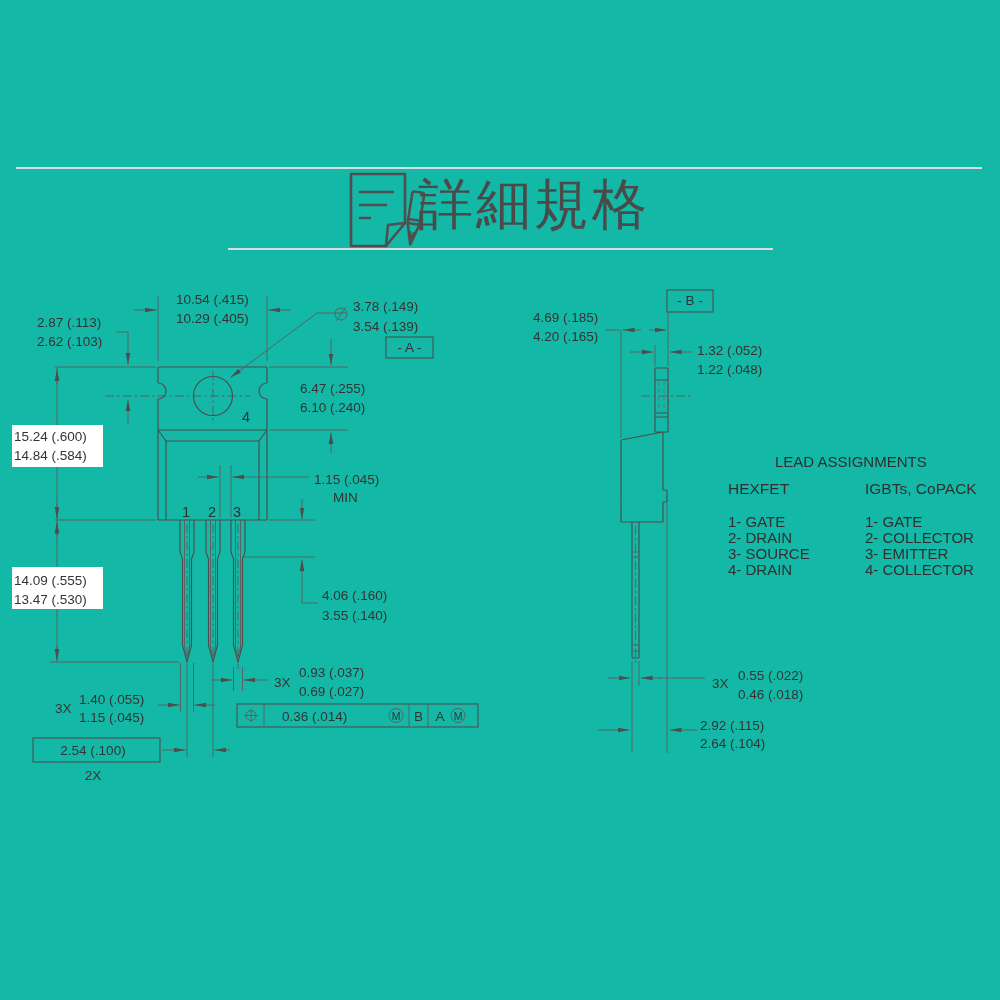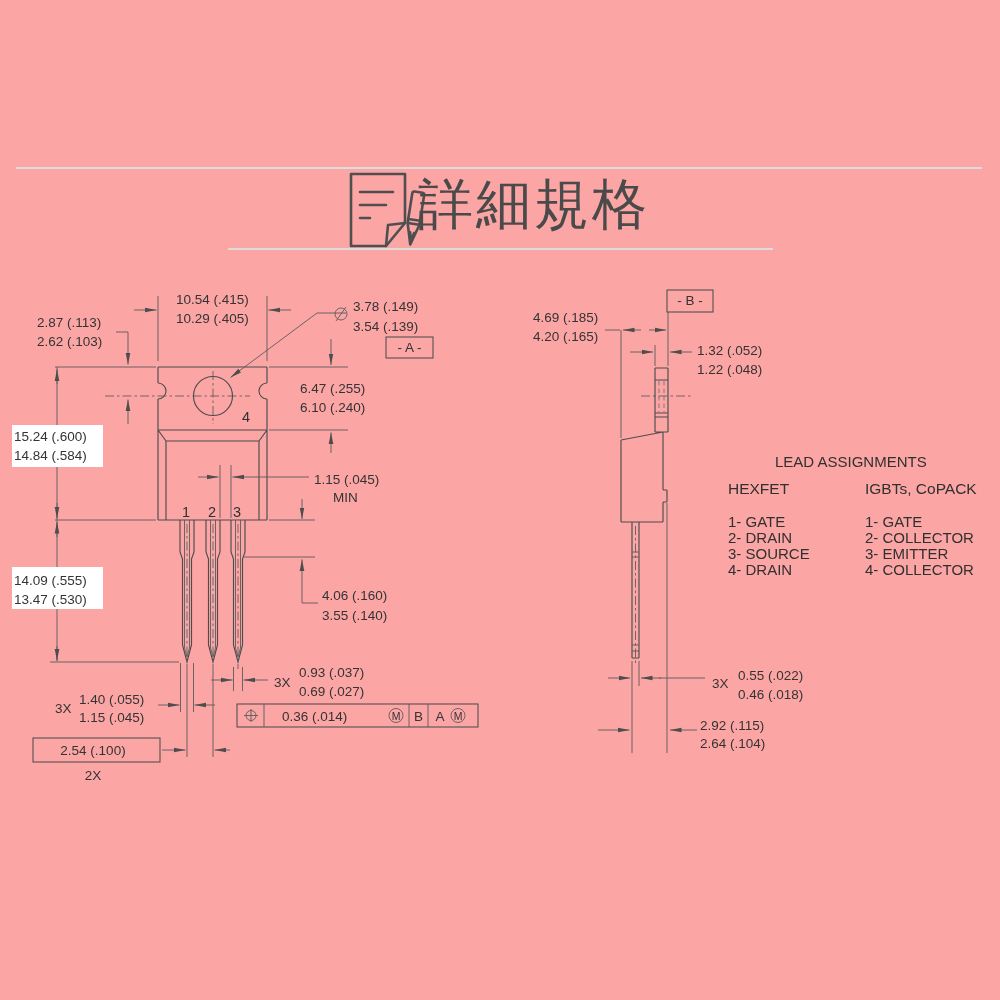--- a/index.html
+++ b/index.html
@@ -1,16 +1,16 @@
 <!DOCTYPE html>
 <html><head>
 <meta charset="utf-8">
 <style>
   html,body{margin:0;padding:0;background:#fff;}
-  #canvas{position:relative;width:1000px;height:1000px;background:#fca5a5;overflow:hidden;
+  #canvas{position:relative;width:1000px;height:1000px;background:#14b8a6;overflow:hidden;
           font-family:"Liberation Sans",sans-serif;}
   .band-line{position:absolute;height:2px;background:#dcdcdc;}
   #band-top{left:16px;top:167px;width:966px;}
   #band-bottom{left:228px;top:248px;width:545px;}
   #title-row{position:absolute;left:341px;top:171px;height:84px;display:flex;align-items:flex-start;}
   #title-text{position:absolute;left:77px;top:2px;font-size:55px;line-height:62px;color:#4a4a4a;
               letter-spacing:3px;font-weight:500;white-space:nowrap;}
   svg{display:block;}
   #drawing{position:absolute;left:0;top:0;}
   .ln{stroke:#4d4d4d;stroke-width:1.15;fill:none;stroke-linejoin:miter;}

